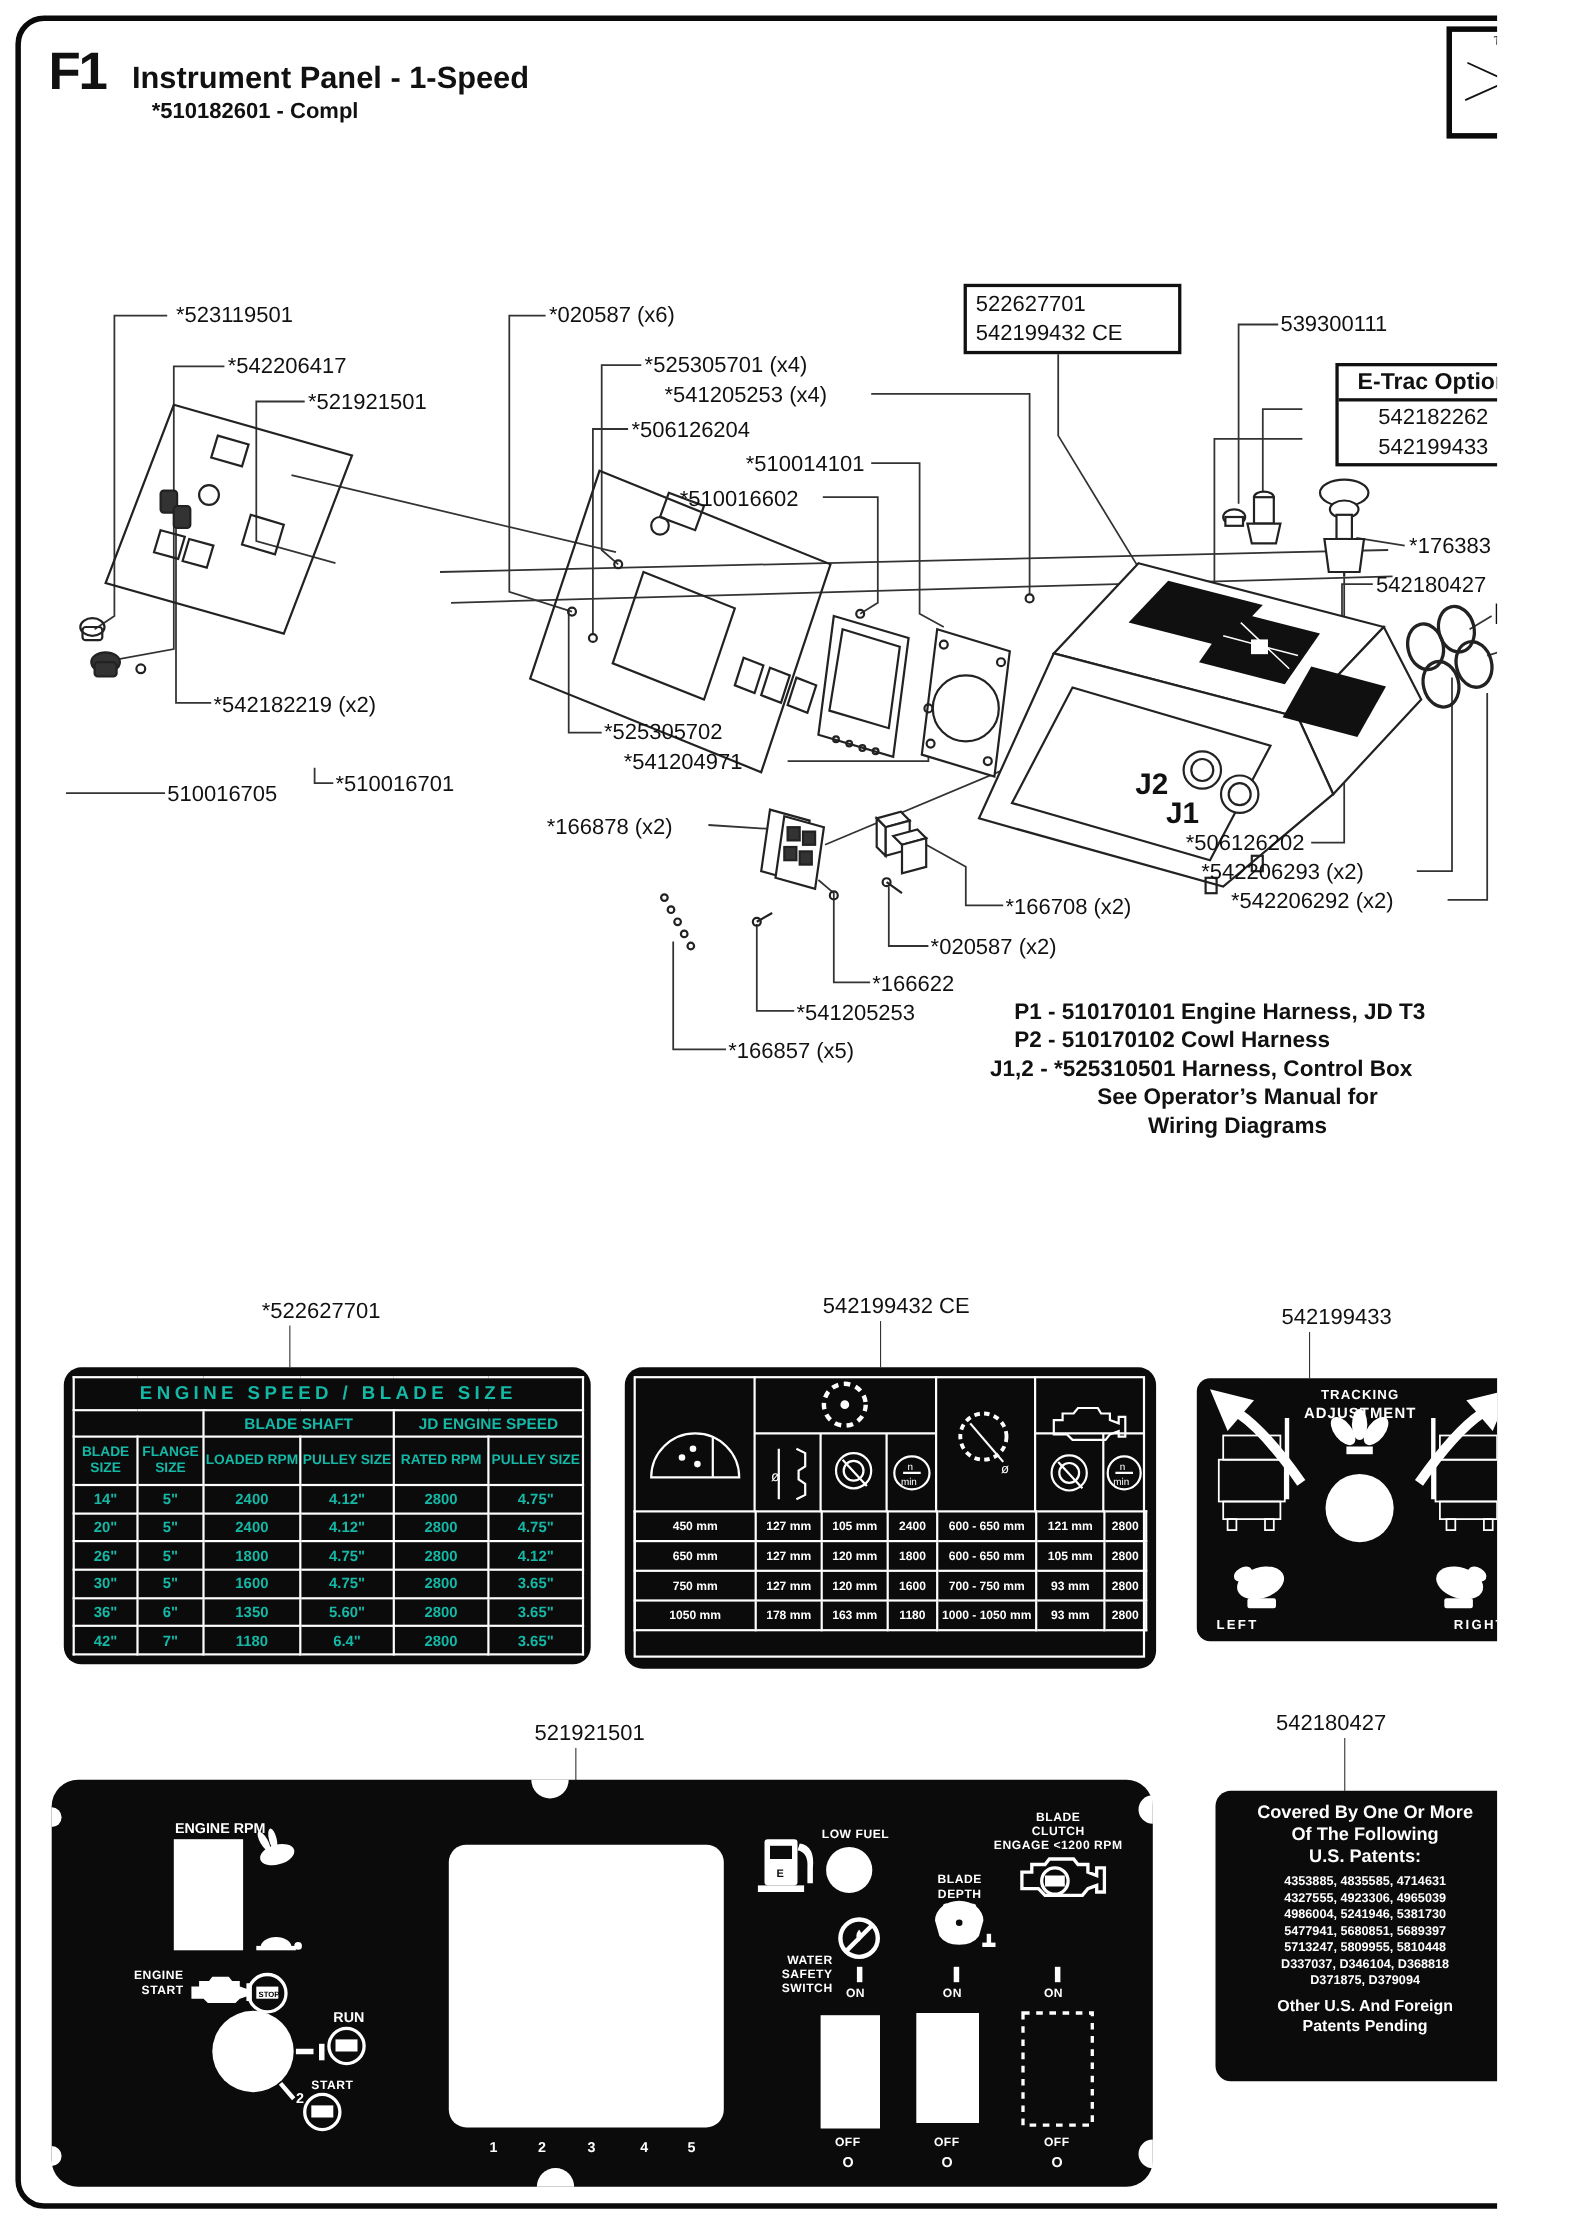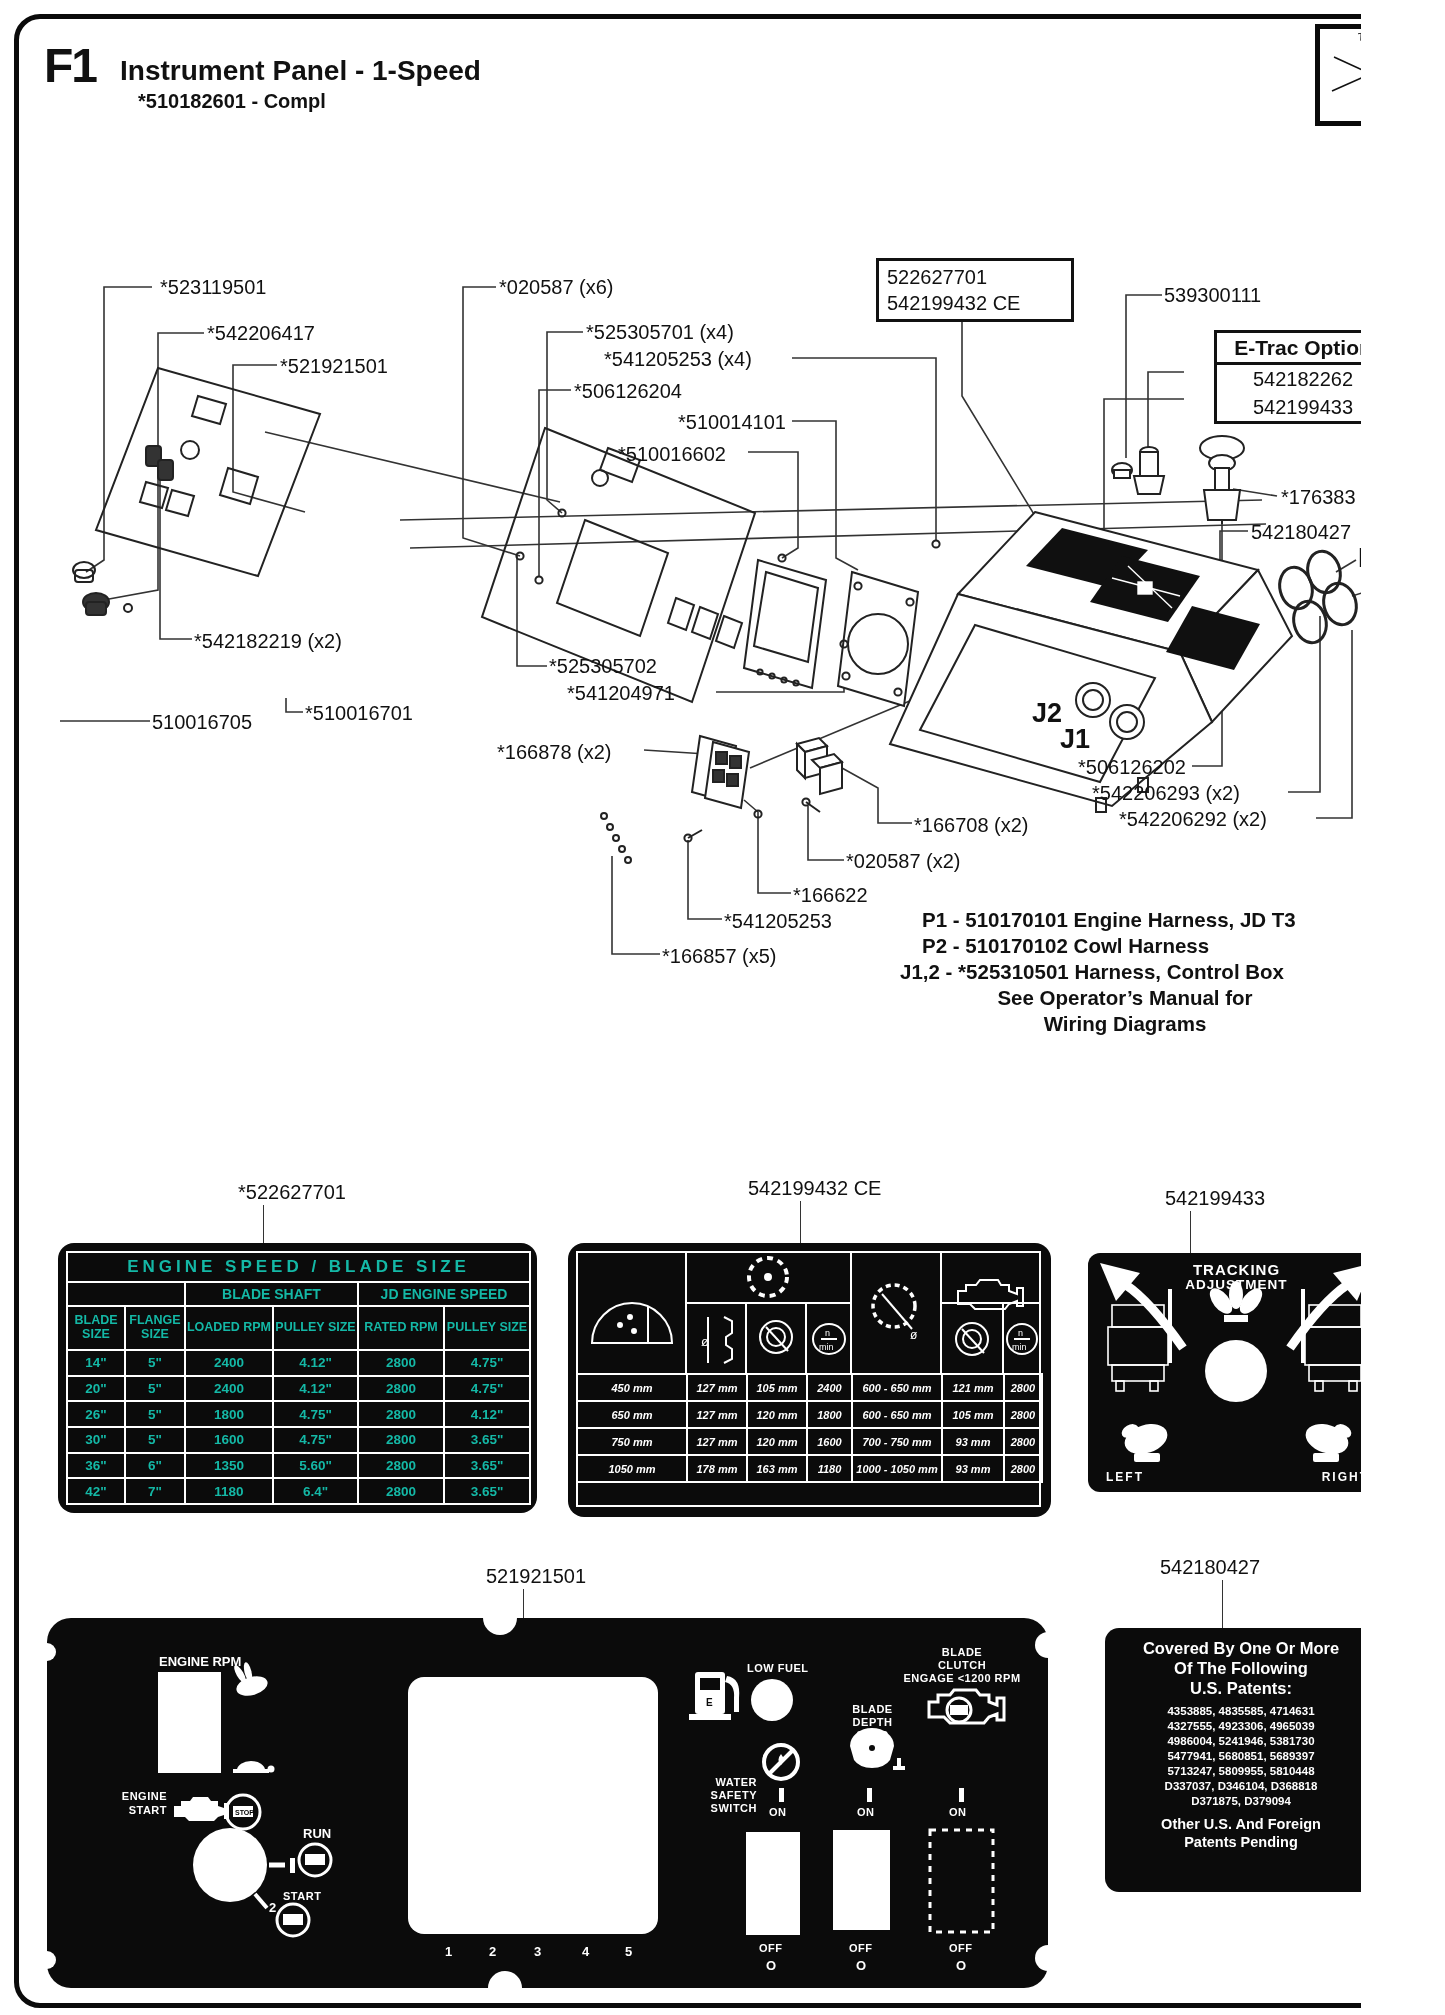--- a/index.html
+++ b/index.html
@@ -37,25 +37,25 @@
   #tbl-espd table{width:463px;height:254px;border-collapse:collapse;table-layout:fixed;color:#14b8a6;}
   #tbl-espd th,#tbl-espd td{border:2.5px solid #fff;text-align:center;vertical-align:middle;padding:0;}
   #tbl-espd .t-title{font-size:17px;font-weight:bold;letter-spacing:4px;height:28px;}
   #tbl-espd .t-grp{font-size:14px;font-weight:bold;height:22px;}
   #tbl-espd .t-col{font-size:12.5px;font-weight:bold;height:42px;line-height:1.1;}
   #tbl-espd td{font-size:13.5px;font-weight:bold;}
   
   #tbl-ce{left:568px;top:1243px;width:483px;height:274px;}
   #ce-inner{position:absolute;left:8px;top:8px;width:465px;height:256px;border:2.5px solid #fff;box-sizing:border-box;}
   #ce-body{position:absolute;left:8px;top:130px;width:465px;}
-  #ce-body table{width:465px;border-collapse:collapse;table-layout:fixed;color:#fff;font-style:italic;}
+  #ce-body table{width:465px;border-collapse:collapse;table-layout:fixed;color:#fff;}
   #ce-body td{border:2px solid #fff;text-align:center;font-size:11px;font-weight:bold;height:25px;padding:0;}
   
   #trk{left:1088px;top:1253px;width:297px;height:239px;border-radius:12px;}
-  #trk .t1{position:absolute;left:0;top:8px;width:297px;text-align:center;font-size:15px;font-weight:bold;letter-spacing:1px;}
+  #trk .t1{position:absolute;left:0;top:8px;width:297px;text-align:center;font-size:12px;font-weight:bold;letter-spacing:1px;}
   #trk .t2{position:absolute;left:0;top:24px;width:297px;text-align:center;font-size:13.5px;font-weight:bold;letter-spacing:1px;}
   #trk .lft{position:absolute;left:18px;bottom:8px;font-size:12px;font-weight:bold;letter-spacing:2px;}
   #trk .rgt{position:absolute;right:16px;bottom:8px;font-size:12px;font-weight:bold;letter-spacing:2px;}
   
   #panel{left:47px;top:1618px;width:1001px;height:370px;border-radius:24px;}
   #panel .sm{font-size:11px;font-weight:bold;letter-spacing:.5px;}
   #panel .md{font-size:13px;font-weight:bold;}
   
   #pat{left:1105px;top:1628px;width:272px;height:264px;border-radius:14px;text-align:center;}
   #pat .h{font-size:16.5px;font-weight:bold;line-height:1.22;}

